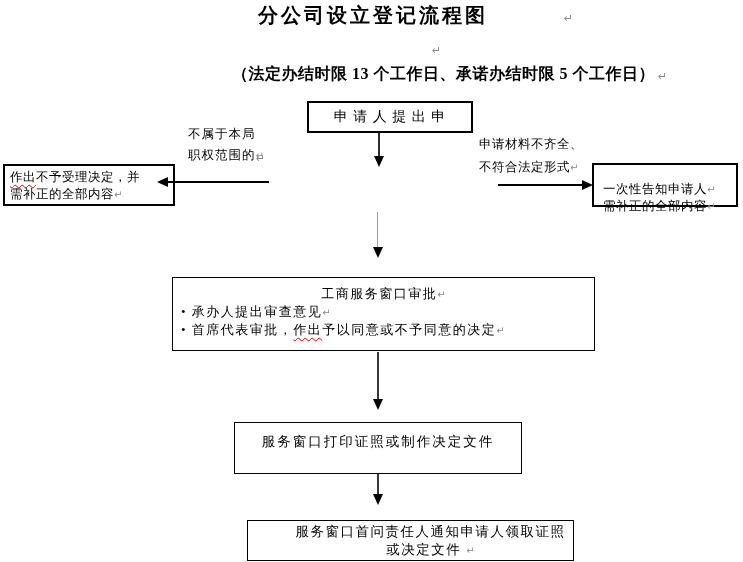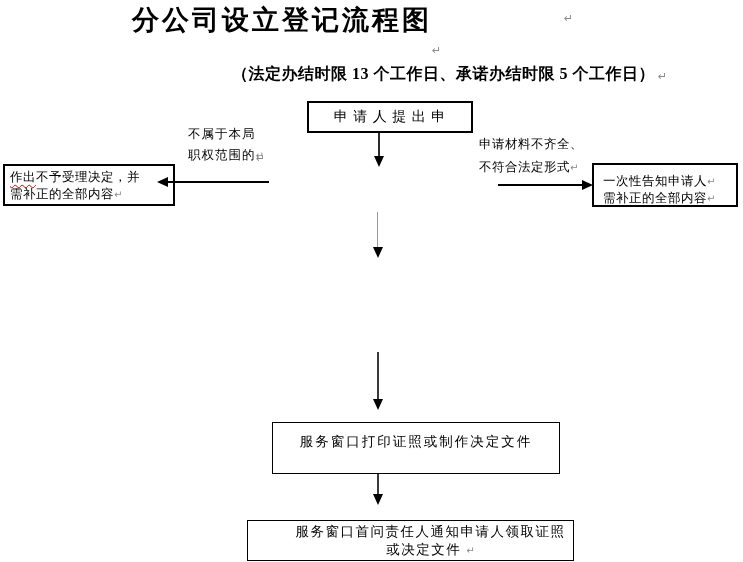--- a/index.html
+++ b/index.html
@@ -1,22 +1,22 @@
 <!DOCTYPE html>
 <html><head>
 <meta charset="utf-8">
 <style>
   html,body{margin:0;padding:0;background:#fff;}
   .page{
     position:relative;width:743px;height:562px;background:#ffffff;overflow:hidden;
     font-family:"Liberation Serif","DejaVu Serif",serif;color:#000;
   }
   .title{
-    position:absolute;left:132px;top:2px;width:470px;text-align:left;
-    font-size:27px;font-weight:bold;letter-spacing:3px;white-space:nowrap;
+    position:absolute;left:138px;top:2px;width:470px;text-align:center;
+    font-size:20px;font-weight:bold;letter-spacing:3px;white-space:nowrap;
   }
   .subtitle{
     position:absolute;left:232px;top:64px;font-size:16px;font-weight:bold;
     letter-spacing:0.5px;white-space:nowrap;
   }
   .box{
     position:absolute;border:2px solid #000;background:#fff;box-sizing:border-box;
     font-size:13px;line-height:18px;
   }
   .thinbox{border-width:1.5px;}
@@ -71,34 +71,47 @@
 
 
   <div class="label" style="left:479px;top:133px;line-height:23px;">
     <span>申请材料不齐全、</span><br>
     <span>不符合法定形式</span><span class="pw">↵</span>
   </div>
 
   <div class="hshaft" style="left:498px;top:184px;width:85px;height:2px;"></div>
   <div class="ah ah-right" style="left:582px;top:180px;"></div>
 
-  <div class="box" style="left:592px;top:163px;width:146px;height:44px;padding:8px 0 0 9px;font-size:12.5px;line-height:17px;letter-spacing:0.5px;">
+  <div class="box" style="left:592px;top:163px;width:146px;height:44px;padding:16px 0 0 9px;font-size:12.5px;line-height:17px;letter-spacing:0.5px;">
     <span>一次性告知申请人</span><span class="pw">↵</span><br>
     <span>需补正的全部内容</span><span class="pw">↵</span>
   </div>
 
 
   <div class="vshaft" style="left:377px;top:212px;width:1px;height:36px;background:#9a9a9a;"></div>
   <div class="ah ah-down" style="left:373px;top:247px;"></div>
 
+  <div class="box thinbox" style="left:172px;top:277px;width:423px;height:74px;padding-top:7px;letter-spacing:1.5px;line-height:17px;">
+    <div class="center">
+      <span>工商服务窗口审批</span><span class="pw">↵</span>
+    </div>
+    <div class="bullets">
+      <span>•</span>
+      <span>承办人提出审查意见</span><span class="pw">↵</span>
+    </div>
+    <div class="bullets">
+      <span>•</span>
+      <span>首席代表审批，</span><span class="sq">作出</span><span>予以同意或不予同意的决定</span><span class="pw">↵</span>
+    </div>
+  </div>
 
   <div class="vshaft" style="left:377px;top:352px;width:2px;height:48px;background:#3a3a3a;"></div>
   <div class="ah ah-down" style="left:373px;top:399px;"></div>
 
-  <div class="box thinbox center" style="left:234px;top:422px;width:288px;height:52px;padding-top:10px;font-size:13.5px;letter-spacing:2px;margin-left:38px;">
+  <div class="box thinbox center" style="left:234px;top:422px;width:288px;height:52px;padding-top:10px;font-size:13.5px;letter-spacing:2px;">
     <span>服务窗口打印证照或制作决定文件</span>
   </div>
 
   <div class="vshaft" style="left:377px;top:474px;width:2px;height:21px;background:#3a3a3a;"></div>
   <div class="ah ah-down" style="left:373px;top:494px;"></div>
 
   <div class="box thinbox center" style="left:247px;top:520px;width:327px;height:41px;padding-top:2px;font-size:13.5px;letter-spacing:1.5px;line-height:18px;padding-left:40px;">
     <span>服务窗口首问责任人通知申请人领取证照</span><br>
     <span>或决定文件</span> <span class="pw">↵</span>
   </div>

